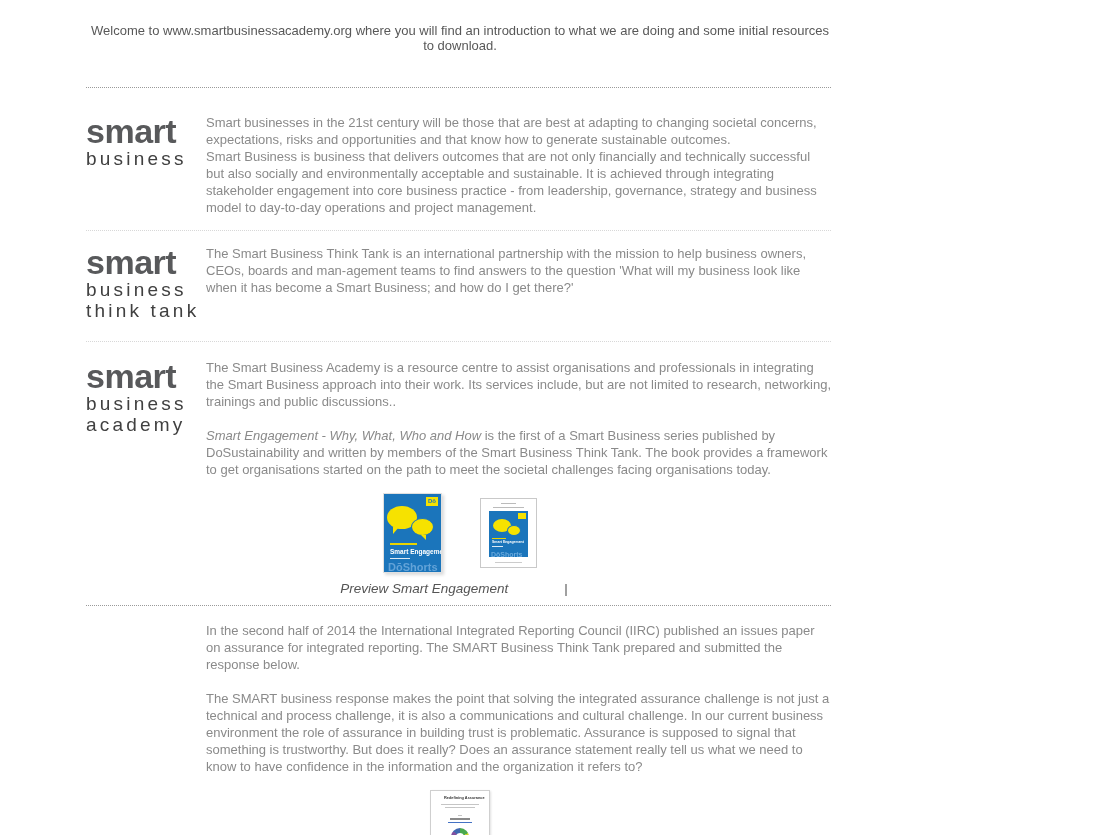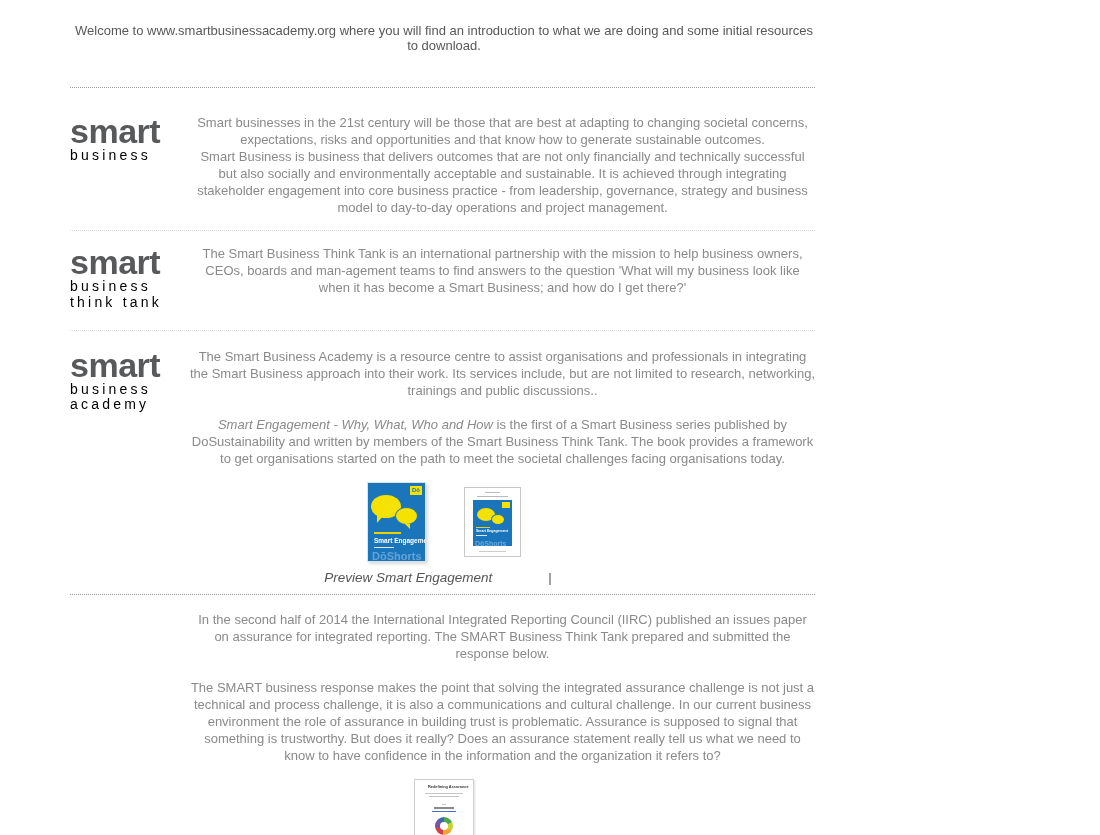--- a/index.html
+++ b/index.html
@@ -1,27 +1,27 @@
 <!DOCTYPE html>
 <html><head>
 <meta charset="utf-8">
 <style>
   html,body{margin:0;padding:0;background:#ffffff;}
   .page{position:relative;width:888px;height:835px;background:#fff;overflow:hidden;
-        font-family:"Liberation Sans",sans-serif;}
+        font-family:"Liberation Sans",sans-serif;padding-left:16px;}
   .welcome{margin:23px 70px 0 70px;text-align:center;font-size:13px;color:#585858;}
   .sep{margin:0 73px 0 70px;border-top:1px dotted #9a9a9a;height:0;}
   .sep.light{border-top-color:#d8d8d8;}
   .sep.s1{margin-top:34px;}
   .row{display:flex;margin:0 73px 0 70px;}
   .logo-col{flex:0 0 120px;padding-top:4px;}
   .logo-smart{font-size:34px;font-weight:700;color:#58595b;line-height:0.8;letter-spacing:-0.5px;}
-  .logo-sub{font-size:14px;color:#000000;letter-spacing:3.2px;line-height:1.12;margin-top:3px;}
+  .logo-sub{font-size:19px;color:#404040;letter-spacing:3.2px;line-height:1.12;margin-top:3px;}
   .logo-sub + .logo-sub{margin-top:0;}
-  .text-col{flex:1;font-size:13px;line-height:17px;color:#8a8a8a;text-align:center;}
+  .text-col{flex:1;font-size:13px;line-height:17px;color:#8a8a8a;}
   .text-col p{margin:0;}
   .text-col p.gap{margin-top:17px;}
   .sec1{padding:26px 0 14px 0;}
   .sec2{padding:14px 0 19px 0;}
   .sec3{padding:17px 0 0 0;}
   .sec4{padding:16px 0 0 0;}
   .ital{font-style:italic;}
   .media-row{display:flex;justify-content:center;align-items:center;gap:38px;margin-top:15px;}
   .caption-row{display:flex;justify-content:center;align-items:center;margin-top:8px;
                font-size:13.5px;color:#555;gap:44px;}

